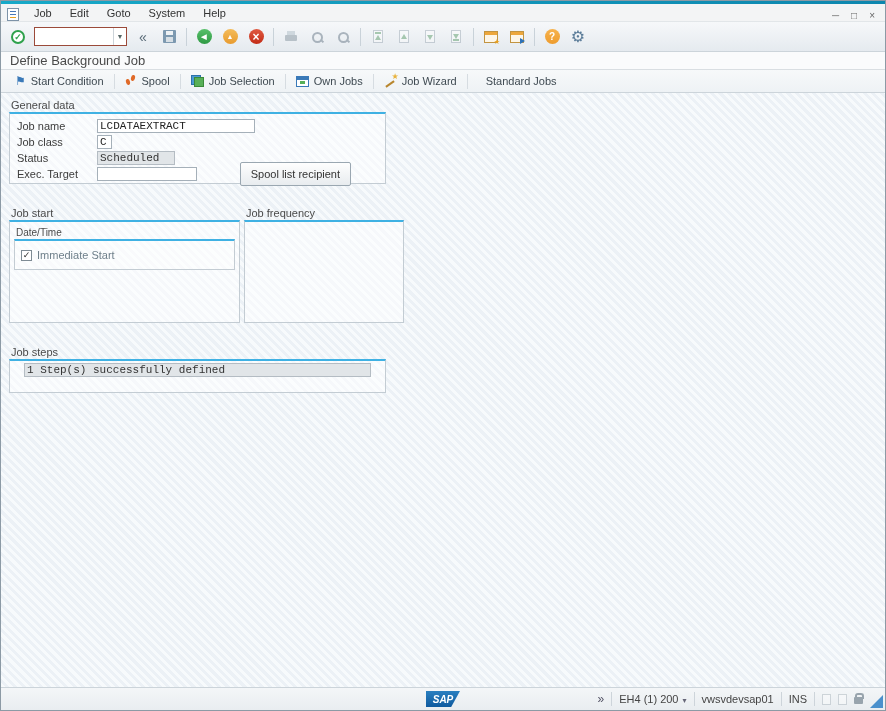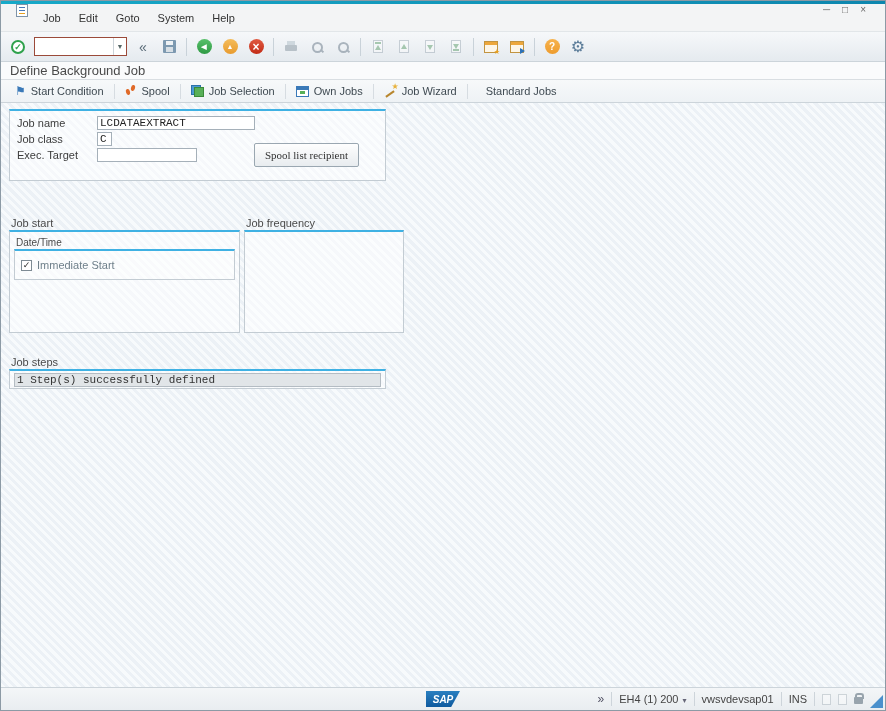--- a/index.html
+++ b/index.html
@@ -2,21 +2,21 @@
 <html><head>
 <meta charset="utf-8">
 <style>
   *{box-sizing:border-box;margin:0;padding:0}
   html,body{width:886px;height:711px;overflow:hidden}
   body{font-family:"Liberation Sans",sans-serif;font-size:11px;color:#3c3c3c;background:#fff}
   .window{width:886px;height:711px;border:1px solid #8c9aa5;display:flex;flex-direction:column;background:#f2f4f6;position:relative}
   .top-edge{height:3px;background:linear-gradient(90deg,#17a9c8,#0d86ae)}
 
   
-  .menubar{height:28px;background:#f3f4f5;display:flex;align-items:flex-start;padding:0 13px;border-bottom:1px solid #e2e6e9}
+  .menubar{height:18px;background:#f3f4f5;display:flex;align-items:flex-end;padding:0 4px;border-bottom:1px solid #e2e6e9}
   .app-icon{width:12px;height:13px;background:#fff;border:1px solid #7e93a8;position:relative;margin:0 6px 0 2px}
   .app-icon::before{content:"";position:absolute;top:2px;left:2px;right:2px;height:1px;background:#4a79b8;box-shadow:0 3px 0 #4a79b8,0 6px 0 #e8a020}
   .menu-item{padding:0 9px;height:100%;display:flex;align-items:center;cursor:default;color:#333}
   .win-controls{margin-left:auto;display:flex;gap:12px;color:#666;font-size:10px;padding-right:6px;align-items:center}
   .win-controls span{cursor:default}
 
   
   .toolbar{height:30px;background:linear-gradient(#f6f8fa,#e5eaef);border-bottom:1px solid #ccd4da;display:flex;align-items:center;padding:0 5px;gap:2px}
   .tbtn{width:24px;height:24px;display:flex;align-items:center;justify-content:center;border-radius:2px}
   .tsep{width:1px;height:18px;background:#c9d2d9;margin:0 3px}
@@ -88,21 +88,21 @@
   .gb-title{height:13px;line-height:13px;color:#4a4a4a;padding-left:2px}
   .gb-body{border:1px solid #c3ccd3;border-top:2px solid #3fb1e3;background:rgba(255,255,255,.5)}
   .frow{display:flex;align-items:center;height:15px;margin-bottom:1px}
   .flabel{width:80px;color:#3c3c3c}
   .tin{height:14px;border:1px solid #a5b0b9;background:#fff;font-family:"Liberation Mono","DejaVu Sans Mono",monospace;font-size:11px;padding:0 2px;color:#222;outline:none}
   .w-jobname{width:158px}
   .w-jobclass{width:15px}
   .w-exec{width:100px}
   .rof{height:14px;background:#e1e5e8;border:1px solid #b4bcc3;font-family:"Liberation Mono","DejaVu Sans Mono",monospace;font-size:11px;padding:0 2px;color:#333;display:flex;align-items:center;white-space:nowrap;overflow:hidden}
   .w-status{width:78px}
-  .spool{margin-left:auto;margin-right:20px;height:24px;padding:0 10px;font-family:Liberation Serif, serif;font-size:11px;color:#333;background:linear-gradient(#fefefe,#e8ecef);border:1px solid #9aa7b1;border-radius:2px;cursor:default}
+  .spool{margin-left:auto;margin-right:28px;height:24px;padding:0 10px;font-family:Liberation Sans, sans-serif;font-size:11px;color:#333;background:linear-gradient(#fefefe,#e8ecef);border:1px solid #9aa7b1;border-radius:2px;cursor:default}
   .gb2-body{border:1px solid #c3ccd3;border-top:2px solid #3fb1e3;height:31px;display:flex;align-items:center;padding:0 6px;background:rgba(255,255,255,.35)}
   .cb{width:11px;height:11px;background:#fff;border:1px solid #7e8b94;display:inline-flex;align-items:center;justify-content:center;font-size:9px;color:#2d2d2d;margin-right:5px;flex:none}
   .cb.checked::before{content:"✓"}
   .cb-label{color:#6e7f8a}
 
   
   .statusbar{height:23px;background:linear-gradient(#f4f6f8,#e9edf0);border-top:1px solid #ccd4da;position:relative;display:flex;align-items:center;padding:0 22px 0 0}
   .sap-logo{position:absolute;left:50%;top:3px;transform:translateX(-50%);width:34px;height:16px;background:linear-gradient(#2a7fc0,#0f5a9e);color:#fff;font-style:italic;font-weight:bold;font-size:10px;display:flex;align-items:center;justify-content:center;clip-path:polygon(0 0,100% 0,74% 100%,0 100%)}
   .sb-right{margin-left:auto;display:flex;align-items:center;gap:7px;height:100%}
   .sb-sep{width:1px;height:14px;background:#cdd4da}
@@ -224,28 +224,33 @@
     </span>
     <span class="asep"></span>
     <span class="abtn" style="margin-left:8px">
       <span>Standard Jobs</span>
     </span>
   </div>
 
   <div class="content">
 
     <div class="groupbox" style="left:8px;top:6px;width:377px">
+      <div class="gb-title">General data</div>
       <div class="gb-body" style="height:72px;padding:4px 6px 18px 7px">
         <div class="frow">
           <span class="flabel">Job name</span>
           <input class="tin w-jobname" value="LCDATAEXTRACT" style="">
         </div>
         <div class="frow">
           <span class="flabel">Job class</span>
           <input class="tin w-jobclass" value="C" style="">
+        </div>
+        <div class="frow">
+          <span class="flabel">Status</span>
+          <span class="rof w-status">Scheduled</span>
         </div>
         <div class="frow">
           <span class="flabel">Exec. Target</span>
           <input class="tin w-exec" value="" style="">
           <button class="spool">Spool list recipient</button>
         </div>
       </div>
     </div>
 
     <div class="groupbox" style="left:8px;top:114px;width:231px">
@@ -259,21 +264,21 @@
       </div>
     </div>
 
     <div class="groupbox" style="left:243px;top:114px;width:160px">
       <div class="gb-title">Job frequency</div>
       <div class="gb-body" style="height:103px"></div>
     </div>
 
     <div class="groupbox" style="left:8px;top:253px;width:377px">
       <div class="gb-title">Job steps</div>
-      <div class="gb-body" style="height:20px;padding:2px 4px">
+      <div class="gb-body" style="height:34px;padding:2px 14px">
         <div class="rof" style="width:100%">1 Step(s) successfully defined</div>
       </div>
     </div>
 
   </div>
 
   <div class="statusbar">
     <div class="sap-logo">
         <span>SAP</span>
       </div>

